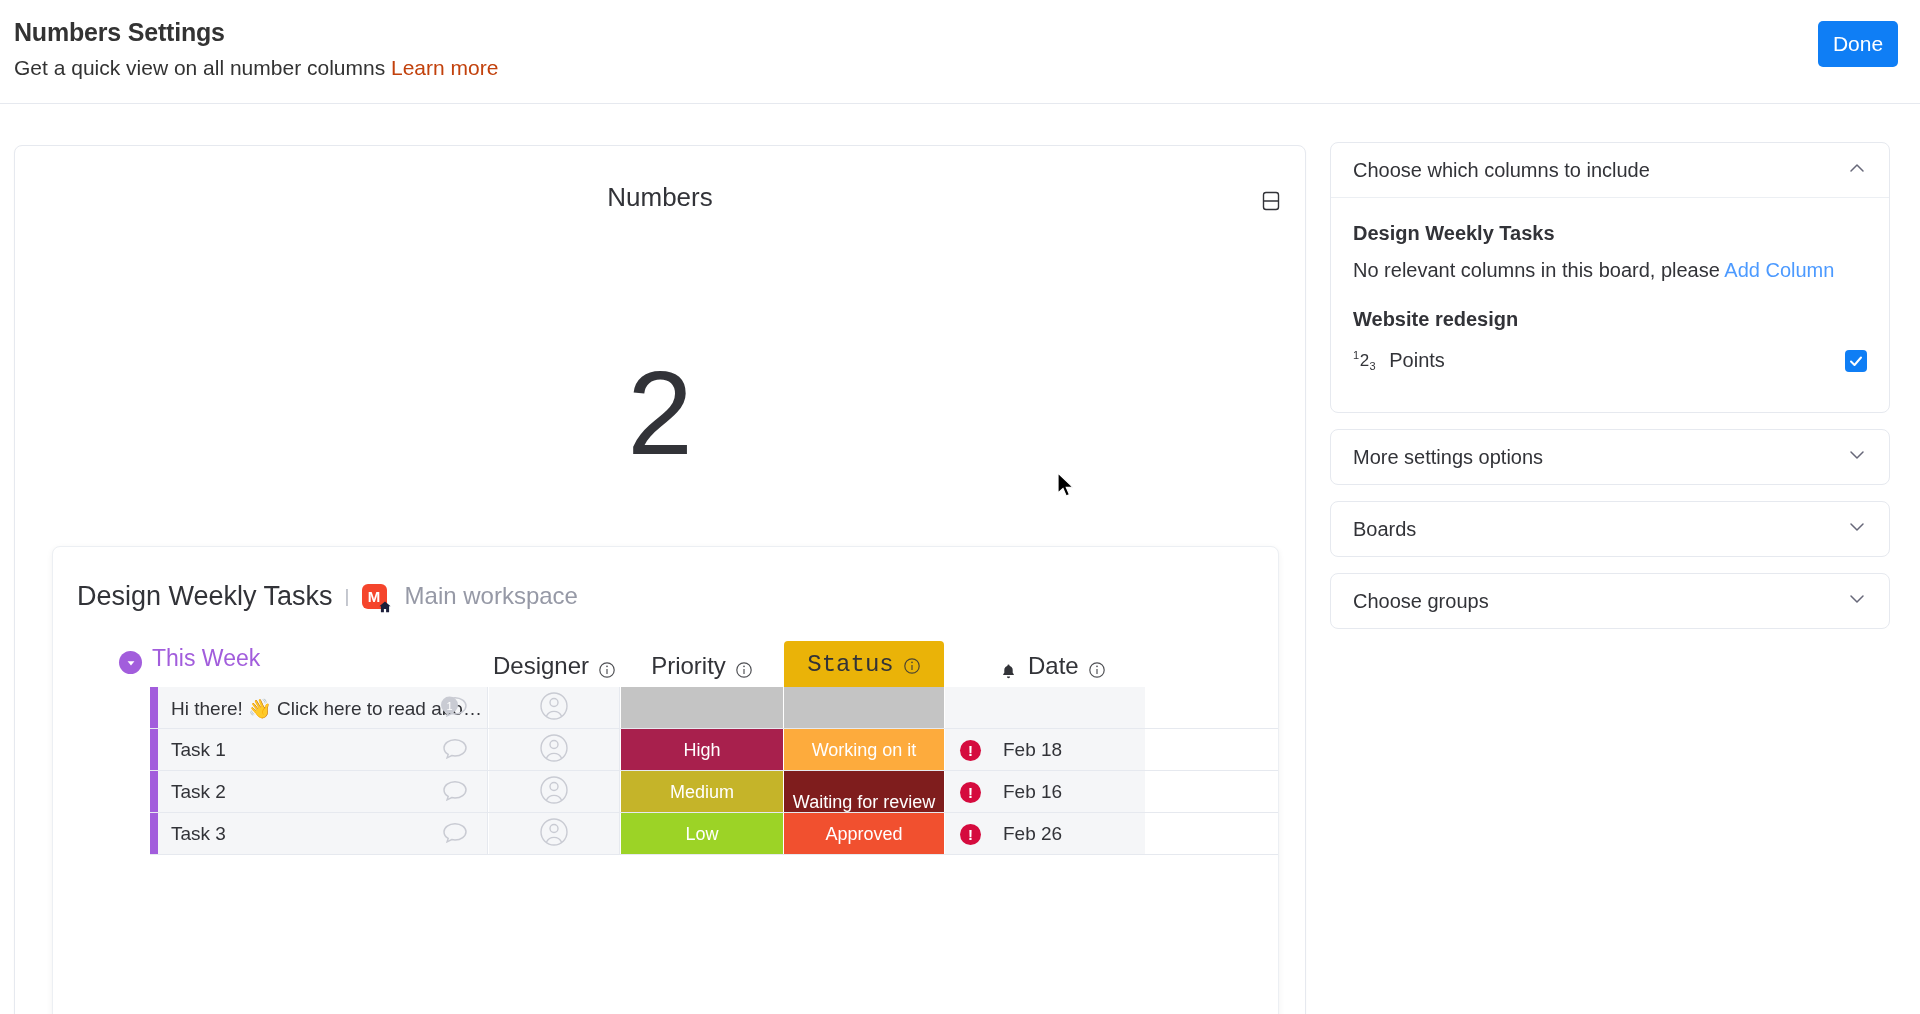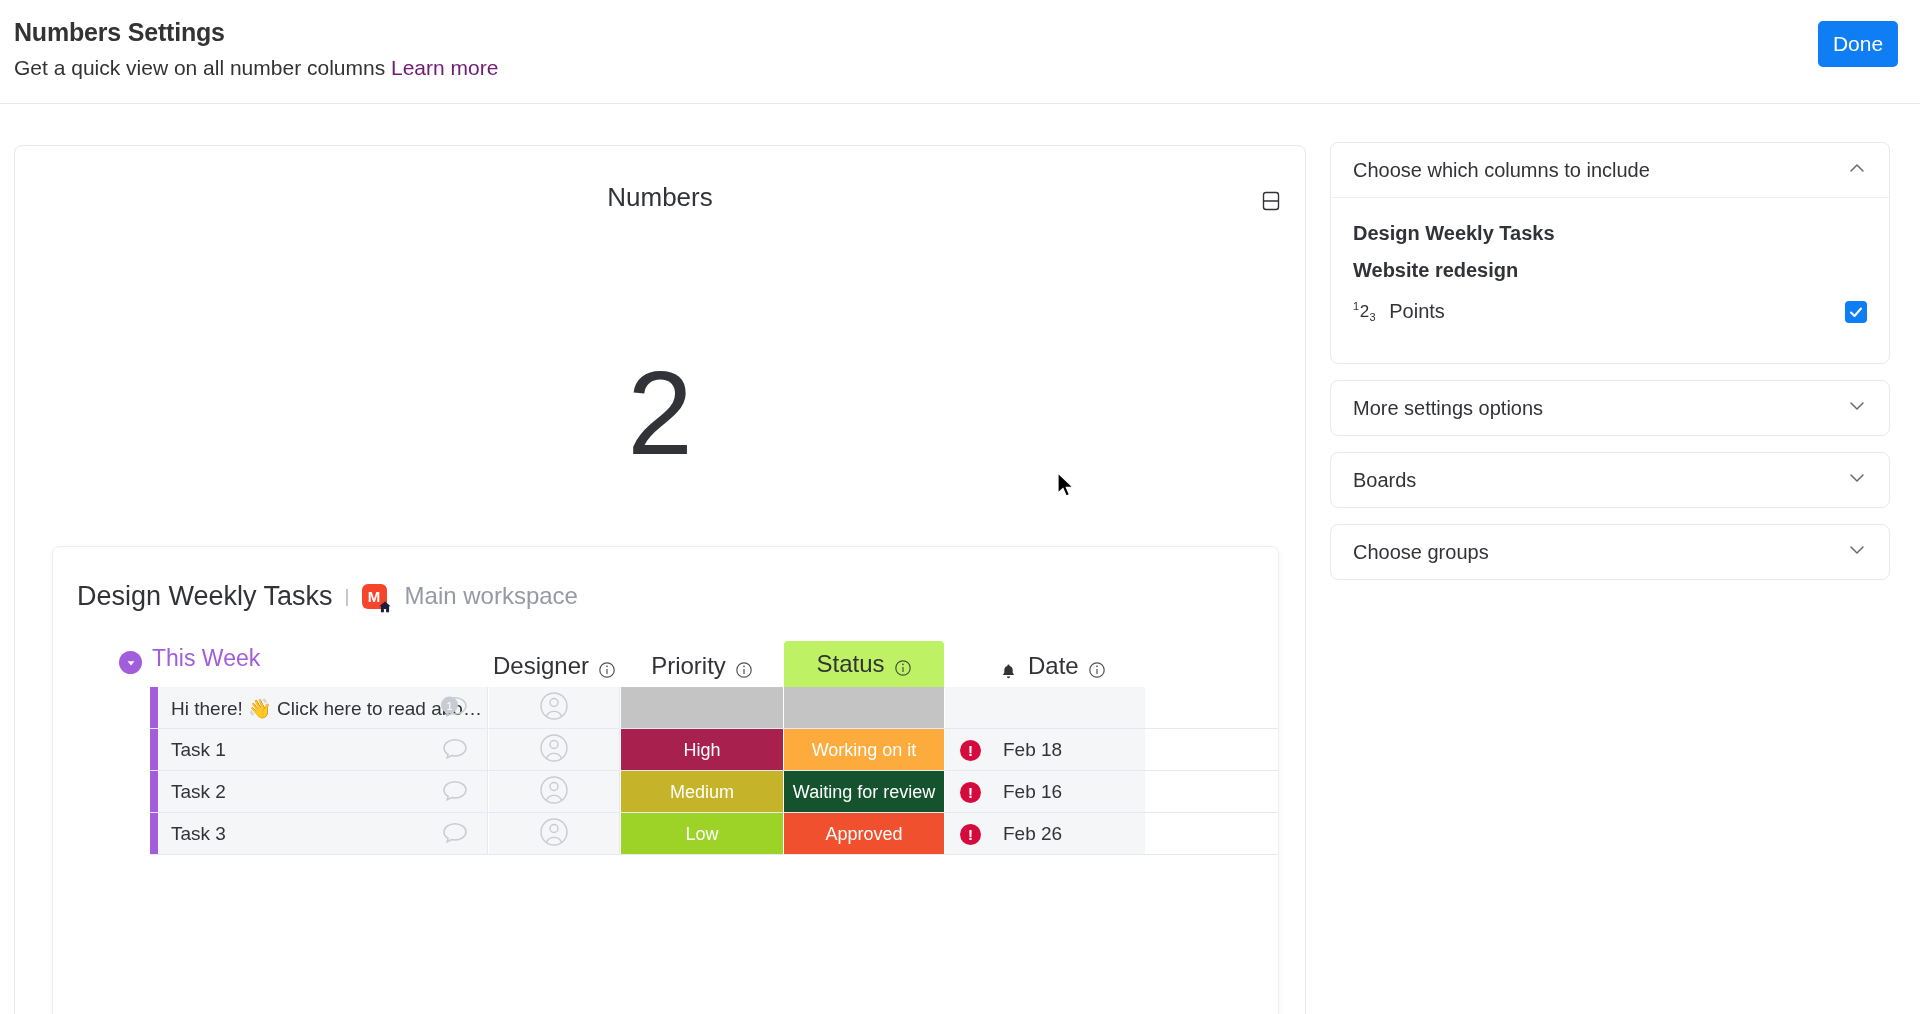--- a/index.html
+++ b/index.html
@@ -16,21 +16,21 @@
     border-bottom: 1px solid #e6e9ef; background: #ffffff;
   }
   .topbar-title {
     position: absolute; left: 14px; top: 18px;
     font-size: 25px; font-weight: 700; color: #333333; letter-spacing: -0.2px;
   }
   .topbar-sub {
     position: absolute; left: 14px; top: 56px;
     font-size: 21px; color: #333333; font-weight: 400;
   }
-  .learn-more { color: #701a75; cursor: pointer; }
+  .learn-more { color: #c2410c; cursor: pointer; }
   .done-btn {
     position: absolute; right: 22px; top: 21px;
     width: 80px; height: 46px; border-radius: 5px;
     background: #0f7ef5; color: #ffffff; border: none;
     font-size: 21px; font-family: "Liberation Sans", sans-serif;
     cursor: pointer;
   }
 
   
   .page { position: absolute; top: 104px; left: 0; width: 1920px; height: 910px; background: #ffffff; }
@@ -101,21 +101,21 @@
   }
   .group-name {
     position: absolute; left: 99px; top: 0;
     font-size: 23px; color: #a25ddc;
   }
   .col-head {
     position: absolute; top: 4px; height: 34px;
     display: flex; align-items: center; justify-content: center; gap: 9px;
     font-size: 24px; color: #323338;
   }
-  .col-head.h-status { background: #bef264; top: -4px; height: 46px; border-radius: 4px 4px 0 0; }
+  .col-head.h-status { background: #eab308; top: -4px; height: 46px; border-radius: 4px 4px 0 0; font-family: Liberation Mono, monospace; }
   .info-ic { width: 18px; height: 18px; opacity: .85; cursor: pointer; }
   .bell-ic { width: 17px; height: 17px; margin-right: 2px; }
 
   .row { position: relative; height: 42px; }
   .row-line { position: absolute; left: 97px; right: 0; bottom: 0; height: 1px; background: #e6e9ef; }
   .row-color { position: absolute; left: 97px; top: 0; width: 8px; height: 100%; background: #a25ddc; }
   .cell-name {
     position: absolute; left: 105px; width: 330px; height: 100%;
     background: #f5f6f8; display: flex; align-items: center;
     padding-left: 13px; font-size: 19px; color: #323338;
@@ -371,21 +371,21 @@
               <svg viewBox="0 0 30 30" width="30" height="30" fill="none" stroke="#c9cbd3" stroke-width="1.4">
                 <circle cx="15" cy="15" r="13"></circle>
                 <circle cx="15" cy="11.5" r="4"></circle>
                 <path d="M7.5 25a8.4 8.4 0 0 1 15 0"></path>
               </svg>
             </span>
           </div>
           <div class="cell-priority" style="background:#c5b429;">
             <span>Medium</span>
           </div>
-          <div class="cell-status" style="background:#14532d;">
+          <div class="cell-status" style="background:#7f1d1d;align-items:flex-end;">
             <span>Waiting for review</span>
           </div>
           <div class="cell-date">
             <span class="alert-badge">!</span>
             <span>Feb 16</span>
           </div>
           <span class="row-line"></span>
         </div>
 
         <div class="row">
@@ -431,20 +431,23 @@
         <span class="lbl">Choose which columns to include</span>
         <span>
           <svg viewBox="0 0 20 20" width="20" height="20" fill="none" stroke="#676879" stroke-width="1.5" stroke-linecap="round" stroke-linejoin="round">
             <polyline points="4,13 10,7 16,13"></polyline>
           </svg>
         </span>
       </div>
       <div class="acc-body">
 
         <div class="grp-title">Design Weekly Tasks</div>
+        <div class="grp-note">
+          <span>No relevant columns in this board, please </span><span class="add-col">Add Column</span>
+        </div>
 
         <div class="grp-title">Website redesign</div>
         <div class="col-row">
           <span class="col-left">
             <span class="num-ic"><sup>1</sup>2<sub>3</sub></span>
             <span class="col-label">Points</span>
           </span>
           <span class="chkbox">
             <svg viewBox="0 0 16 16" width="16" height="16" fill="none" stroke="#ffffff" stroke-width="2" stroke-linecap="round" stroke-linejoin="round">
               <polyline points="3,8.5 6.5,12 13,4.5"></polyline>

